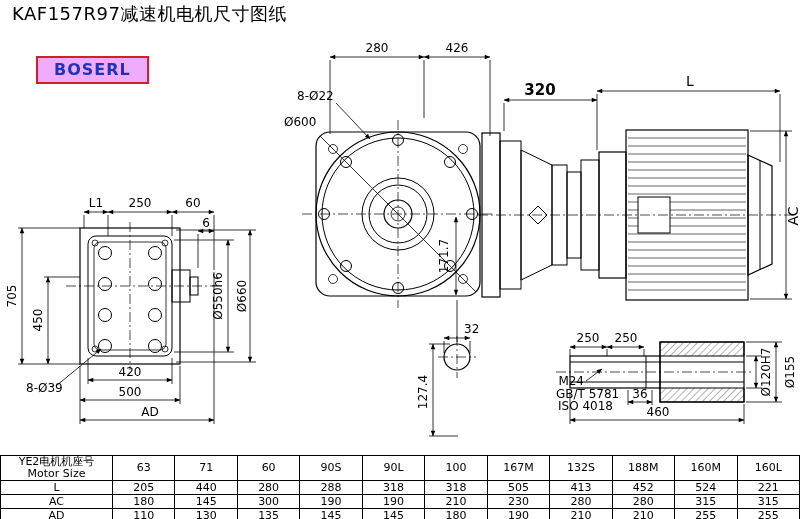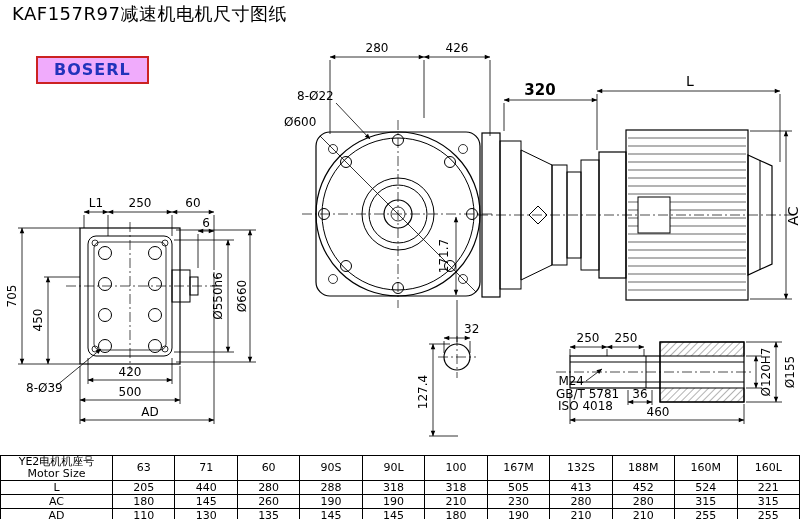--- a/index.html
+++ b/index.html
@@ -285,21 +285,21 @@
       <td>505</td>
       <td>413</td>
       <td>452</td>
       <td>524</td>
       <td>221</td>
     </tr>
     <tr>
       <td>AC</td>
       <td>180</td>
       <td>145</td>
-      <td>260</td>
+      <td>300</td>
       <td>190</td>
       <td>190</td>
       <td>210</td>
       <td>230</td>
       <td>280</td>
       <td>280</td>
       <td>315</td>
       <td>315</td>
     </tr>
     <tr>

